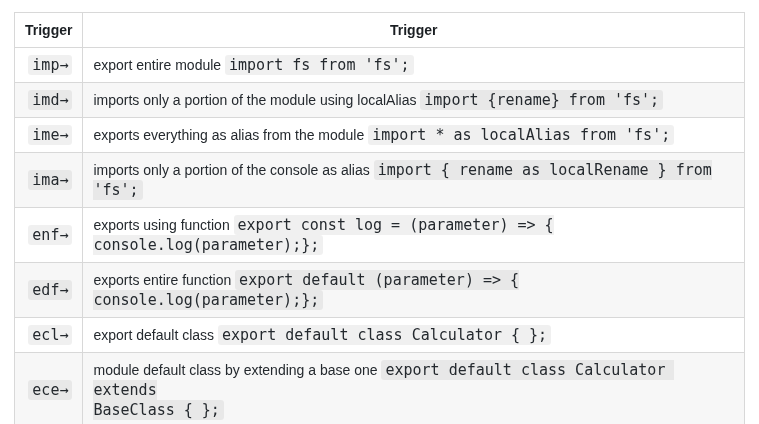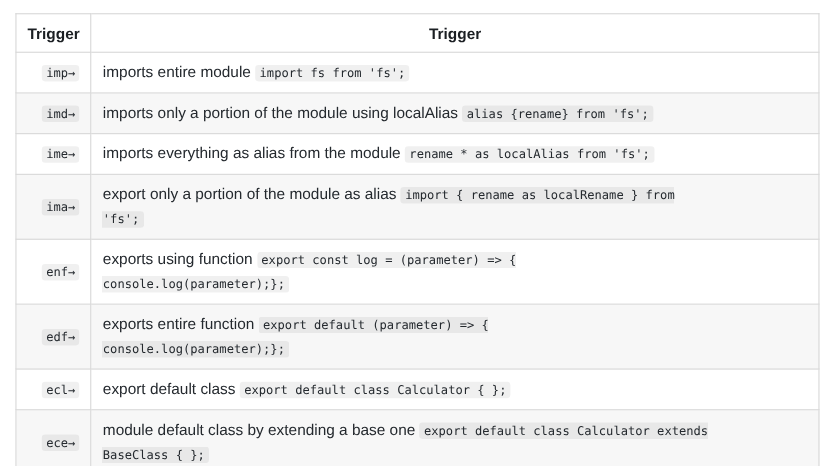--- a/index.html
+++ b/index.html
@@ -39,21 +39,21 @@
     text-align: left;
   }
   td.trigger-cell {
     width: 56px;
     text-align: right;
     white-space: nowrap;
   }
   tbody tr:nth-child(even) td { background: #f7f7f7; }
   .code {
     font-family: "DejaVu Sans Mono", "Liberation Mono", monospace;
-    font-size: 11px;
+    font-size: 15px;
     color: #24292e;
     background: rgba(0, 0, 0, 0.057);
     padding: 1px 4px;
     border-radius: 3px;
   }
   .content-code { white-space: pre-wrap; margin-top: 48px; }
 </style>
 </head>
 <body>
 
@@ -61,33 +61,33 @@
   <table class="snippets">
     <thead>
       <tr>
         <th class="col-trigger">Trigger</th>
         <th class="col-content">Trigger</th>
       </tr>
     </thead>
     <tbody>
       <tr>
         <td class="trigger-cell"><code class="code">imp→</code></td>
-        <td class="content-cell"><span class="desc">imports entire module </span><code class="code content-code">import fs from 'fs';</code></td>
+        <td class="content-cell"><span class="desc">export entire module </span><code class="code content-code">import fs from 'fs';</code></td>
       </tr>
       <tr>
         <td class="trigger-cell"><code class="code">imd→</code></td>
-        <td class="content-cell"><span class="desc">imports only a portion of the module using localAlias </span><code class="code content-code">alias {rename} from 'fs';</code></td>
+        <td class="content-cell"><span class="desc">imports only a portion of the module using localAlias </span><code class="code content-code">import {rename} from 'fs';</code></td>
       </tr>
       <tr>
         <td class="trigger-cell"><code class="code">ime→</code></td>
-        <td class="content-cell"><span class="desc">imports everything as alias from the module </span><code class="code content-code">rename * as localAlias from 'fs';</code></td>
+        <td class="content-cell"><span class="desc">exports everything as alias from the module </span><code class="code content-code">import * as localAlias from 'fs';</code></td>
       </tr>
       <tr>
         <td class="trigger-cell"><code class="code">ima→</code></td>
-        <td class="content-cell"><span class="desc">export only a portion of the module as alias </span><code class="code content-code">import { rename as localRename } from
+        <td class="content-cell"><span class="desc">imports only a portion of the console as alias </span><code class="code content-code">import { rename as localRename } from
 'fs';</code></td>
       </tr>
       <tr>
         <td class="trigger-cell"><code class="code">enf→</code></td>
         <td class="content-cell"><span class="desc">exports using function </span><code class="code content-code">export const log = (parameter) =&gt; {
 console.log(parameter);};</code></td>
       </tr>
       <tr>
         <td class="trigger-cell"><code class="code">edf→</code></td>
         <td class="content-cell"><span class="desc">exports entire function </span><code class="code content-code">export default (parameter) =&gt; {

